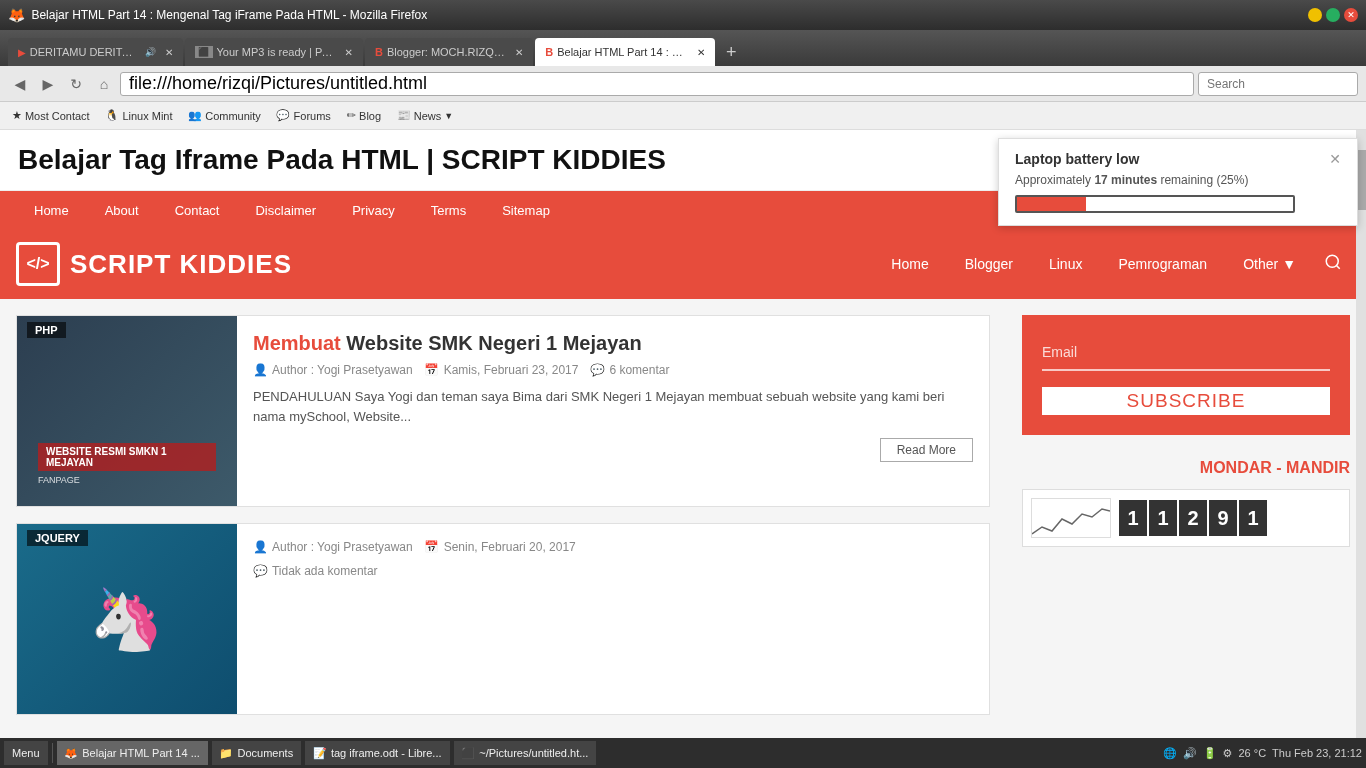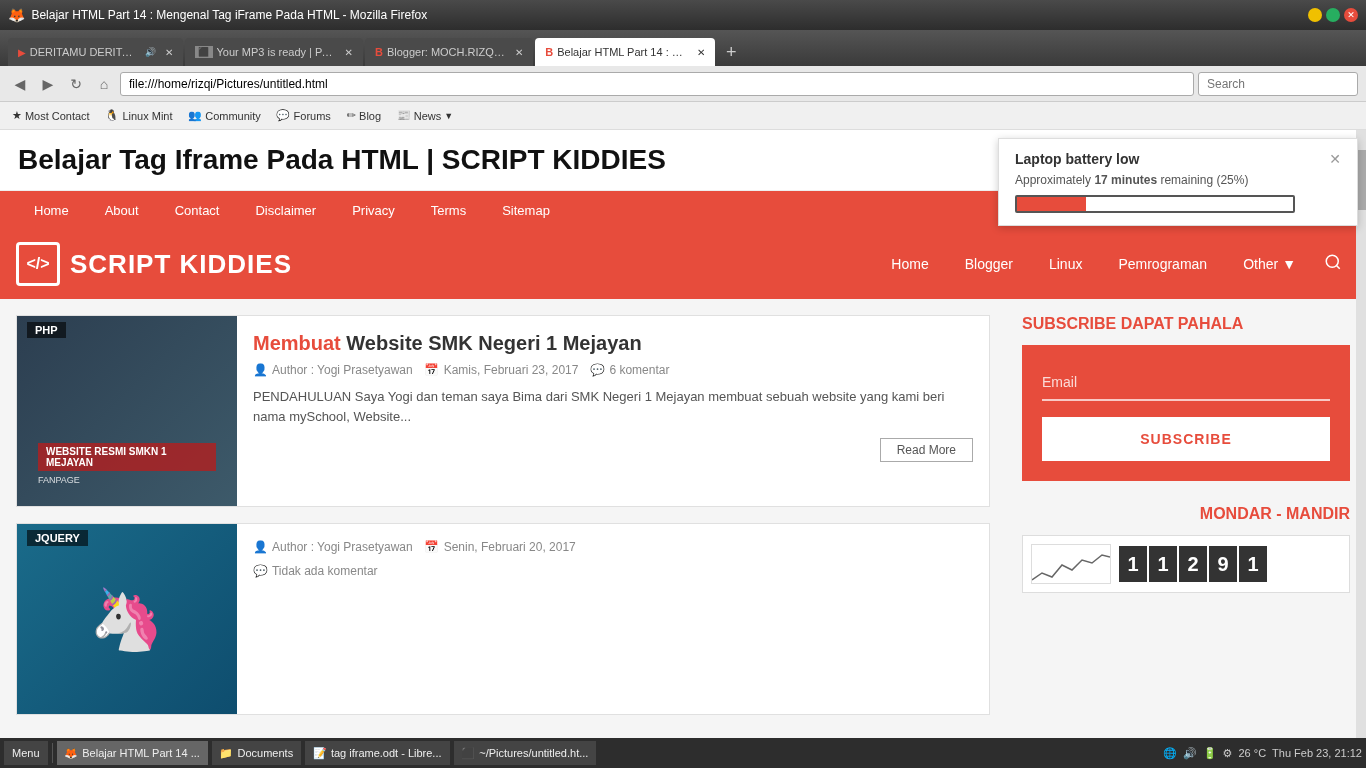--- a/index.html
+++ b/index.html
@@ -75,21 +75,21 @@
       cursor: pointer;
       display: flex; align-items: center; justify-content: center;
       color: #666; font-size: 14px;
     }
     .nav-url-bar {
       flex: 1;
       height: 24px;
       border: 1px solid #aaa;
       border-radius: 3px;
       padding: 0 8px;
-      font-size: 12px;
+      font-size: 18px;
       background: #fff;
     }
     .nav-search {
       width: 160px;
       height: 24px;
       border: 1px solid #aaa;
       border-radius: 3px;
       padding: 0 8px;
       font-size: 12px;
     }
@@ -257,26 +257,26 @@
       background: transparent;
       color: #fff;
       font-size: 14px;
       padding: 4px 0;
       margin-bottom: 16px;
       outline: none;
     }
     .subscribe-email-input::placeholder { color: rgba(255,255,255,0.8); }
     .subscribe-btn {
       width: 100%;
-      height: 44px;
+      height: 28px;
       background: #fff;
       color: #e74c3c;
       border: none;
-      font-size: 14px;
-      font-weight: bold;
+      font-size: 19px;
+      font-weight: normal;
       cursor: pointer;
       letter-spacing: 1px;
     }
 
     .sidebar-mondar { }
     .sidebar-mondar h3 {
       color: #e74c3c;
       font-size: 16px;
       font-weight: bold;
       margin-bottom: 12px;
@@ -585,21 +585,20 @@
               </span>
             </div>
           </div>
         </div>
 
       </div>
 
       <div class="sidebar">
 
         <div class="sidebar-subscribe">
-          <h3>SUBSCRIBE DAPAT PAHALA</h3>
           <div class="subscribe-box">
             <input class="subscribe-email-input" type="email" placeholder="Email" style="">
             <button class="subscribe-btn">SUBSCRIBE</button>
           </div>
         </div>
 
         <div class="sidebar-mondar">
           <h3>MONDAR - MANDIR</h3>
           <div class="counter-widget">
             <div class="counter-graph">

